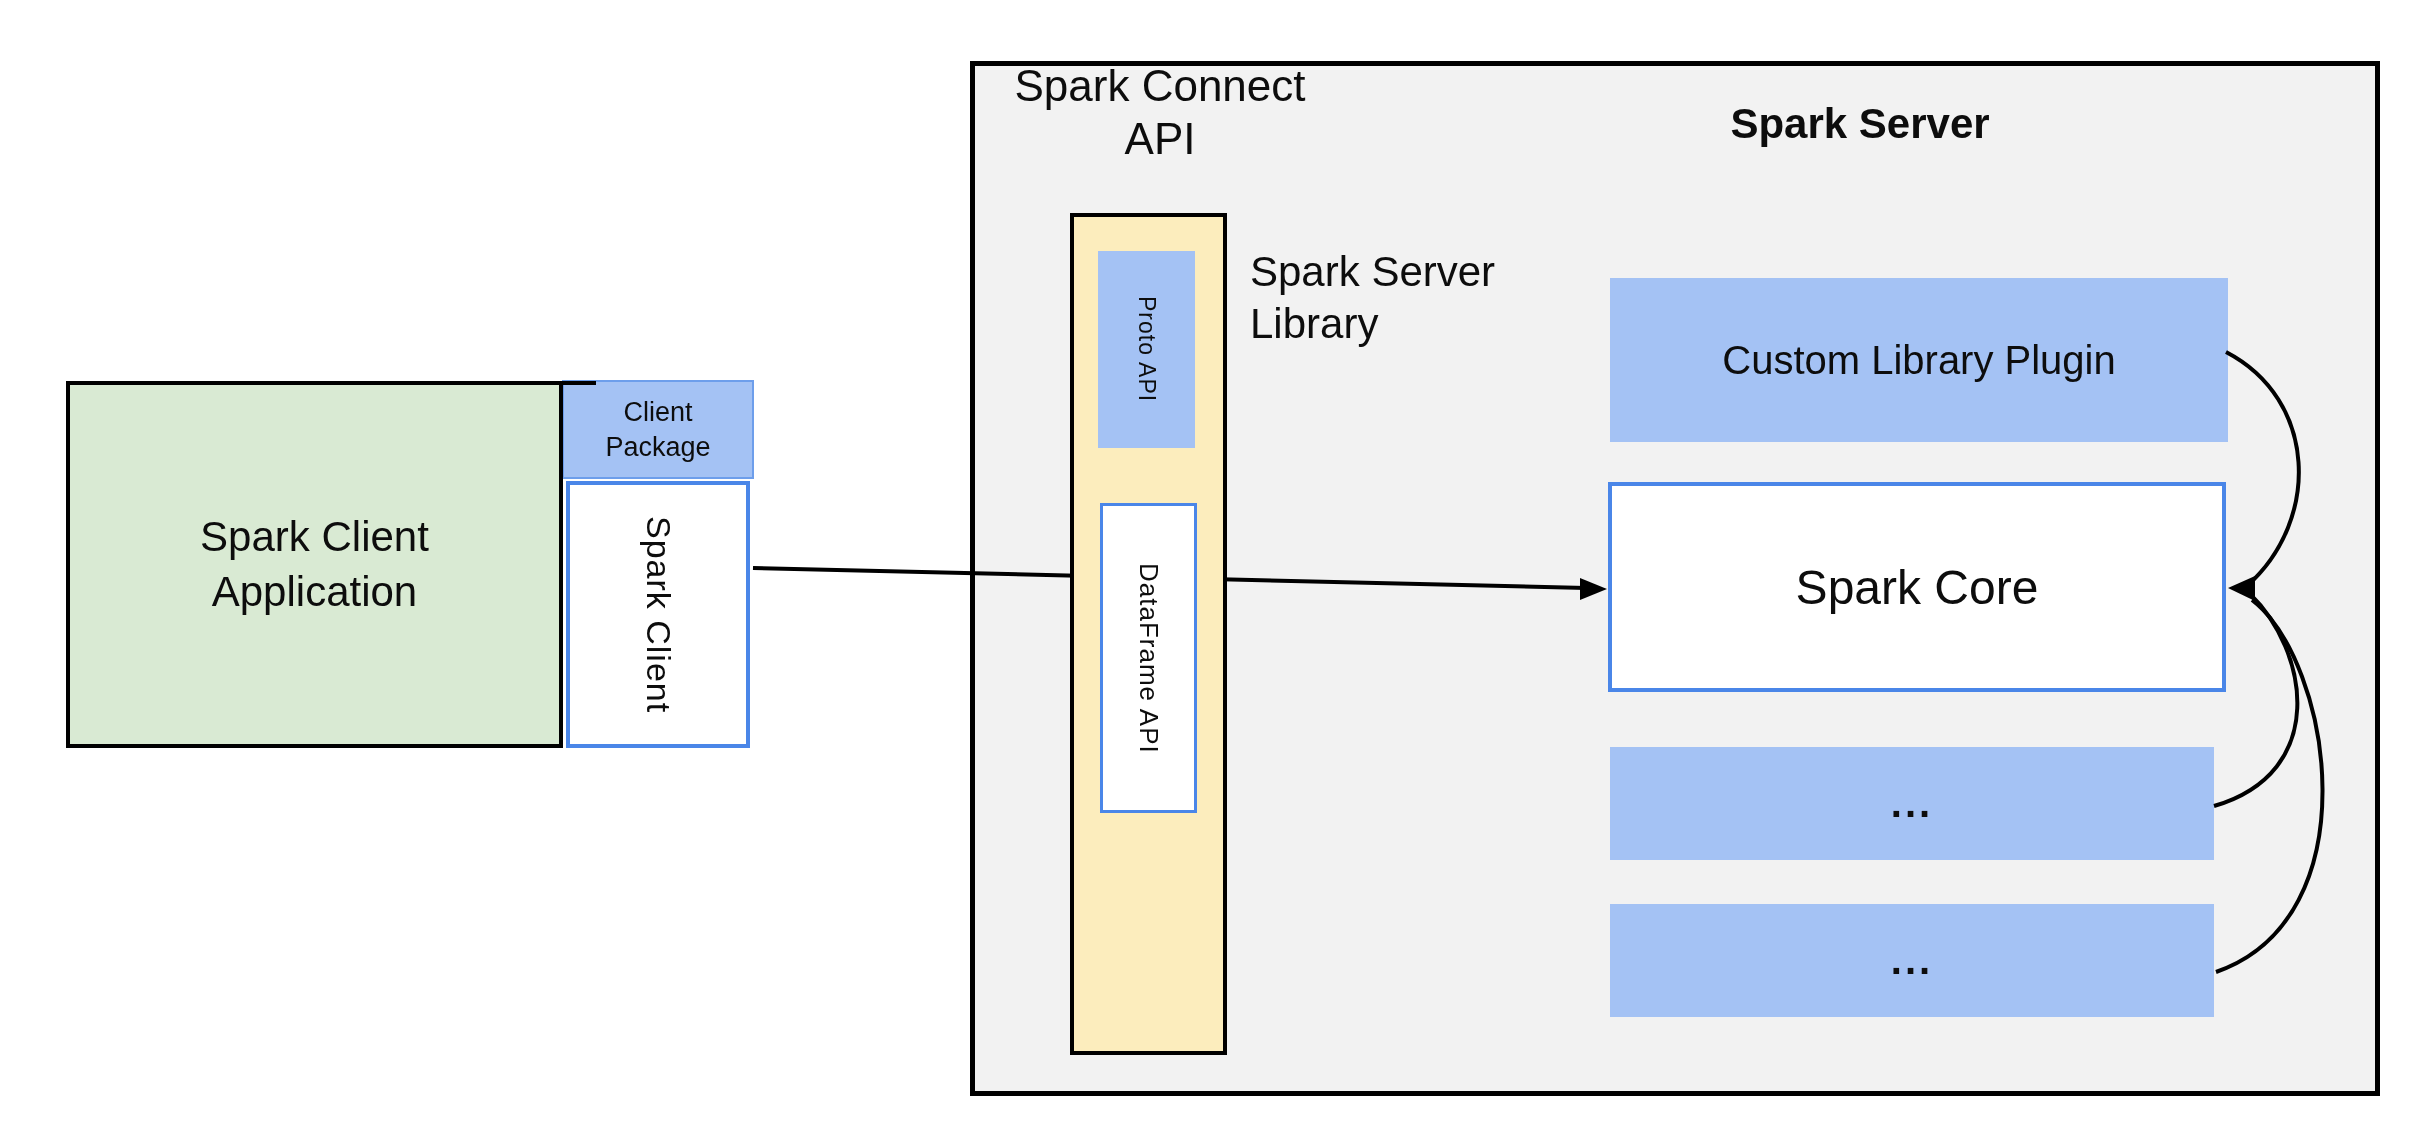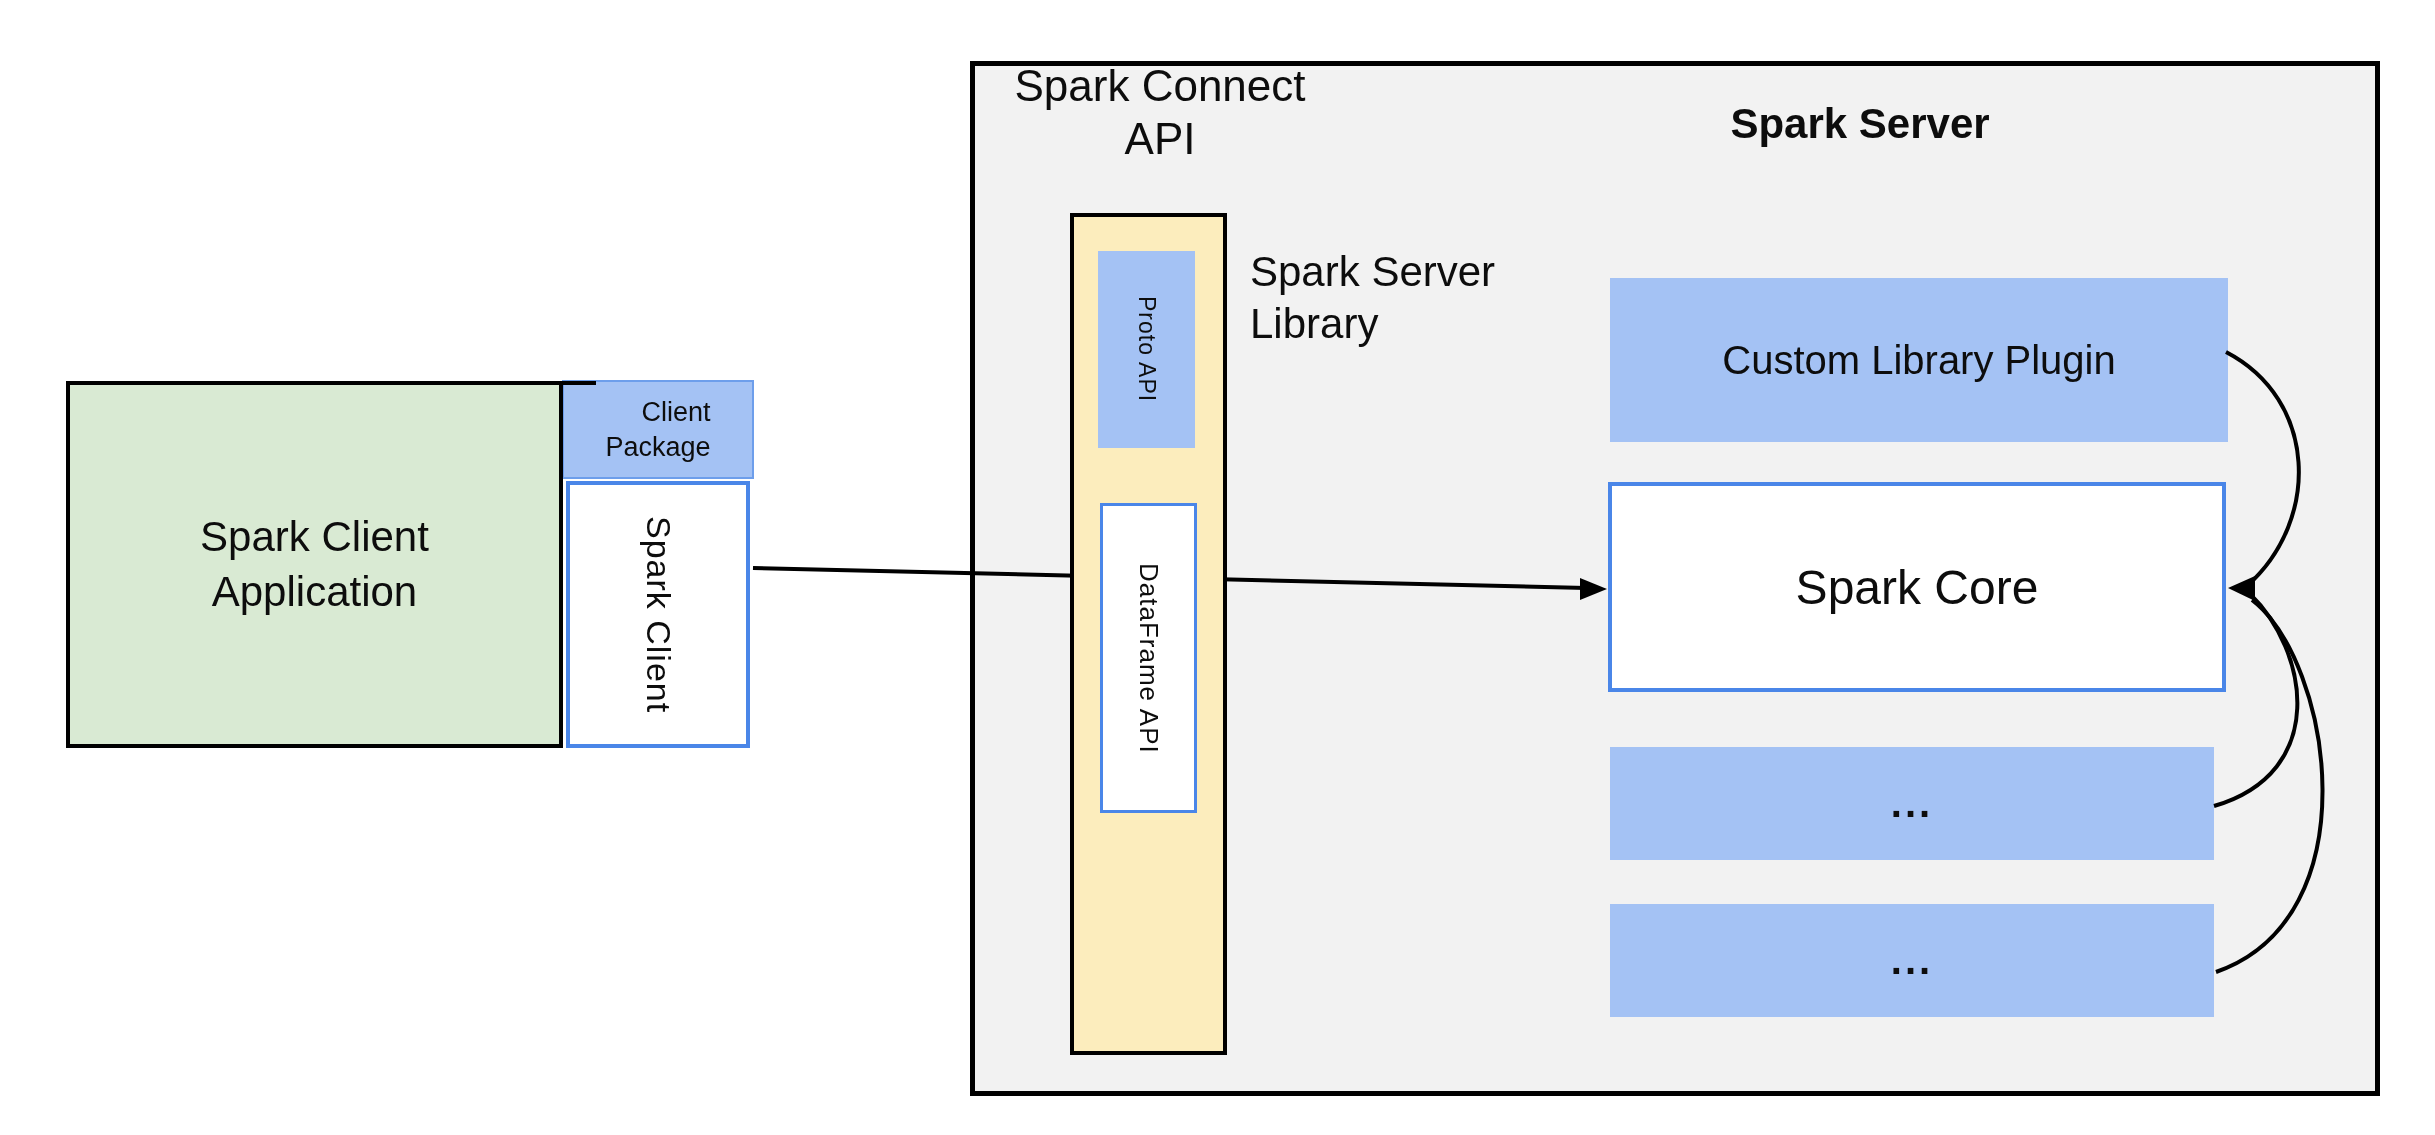--- a/index.html
+++ b/index.html
@@ -29,21 +29,21 @@
 
   
   .client-app{
     left:66px; top:381px; width:497px; height:367px;
     background:var(--green-fill); border:4px solid var(--line);
     font-size:42px; line-height:1.3;
   }
   .client-package{
     left:562px; top:380px; width:192px; height:99px;
     background:var(--blue-fill); border:2px solid var(--blue-border-light);
-    font-size:27px; line-height:1.26;text-align:right;
+    font-size:27px; line-height:1.26;
   }
   .spark-client{
     left:566px; top:481px; width:184px; height:267px;
     background:#ffffff; border:4px solid var(--blue-border);
   }
 
   
   .connect-col{
     left:1070px; top:213px; width:157px; height:842px;
     background:var(--yellow-fill); border:4px solid var(--line);

